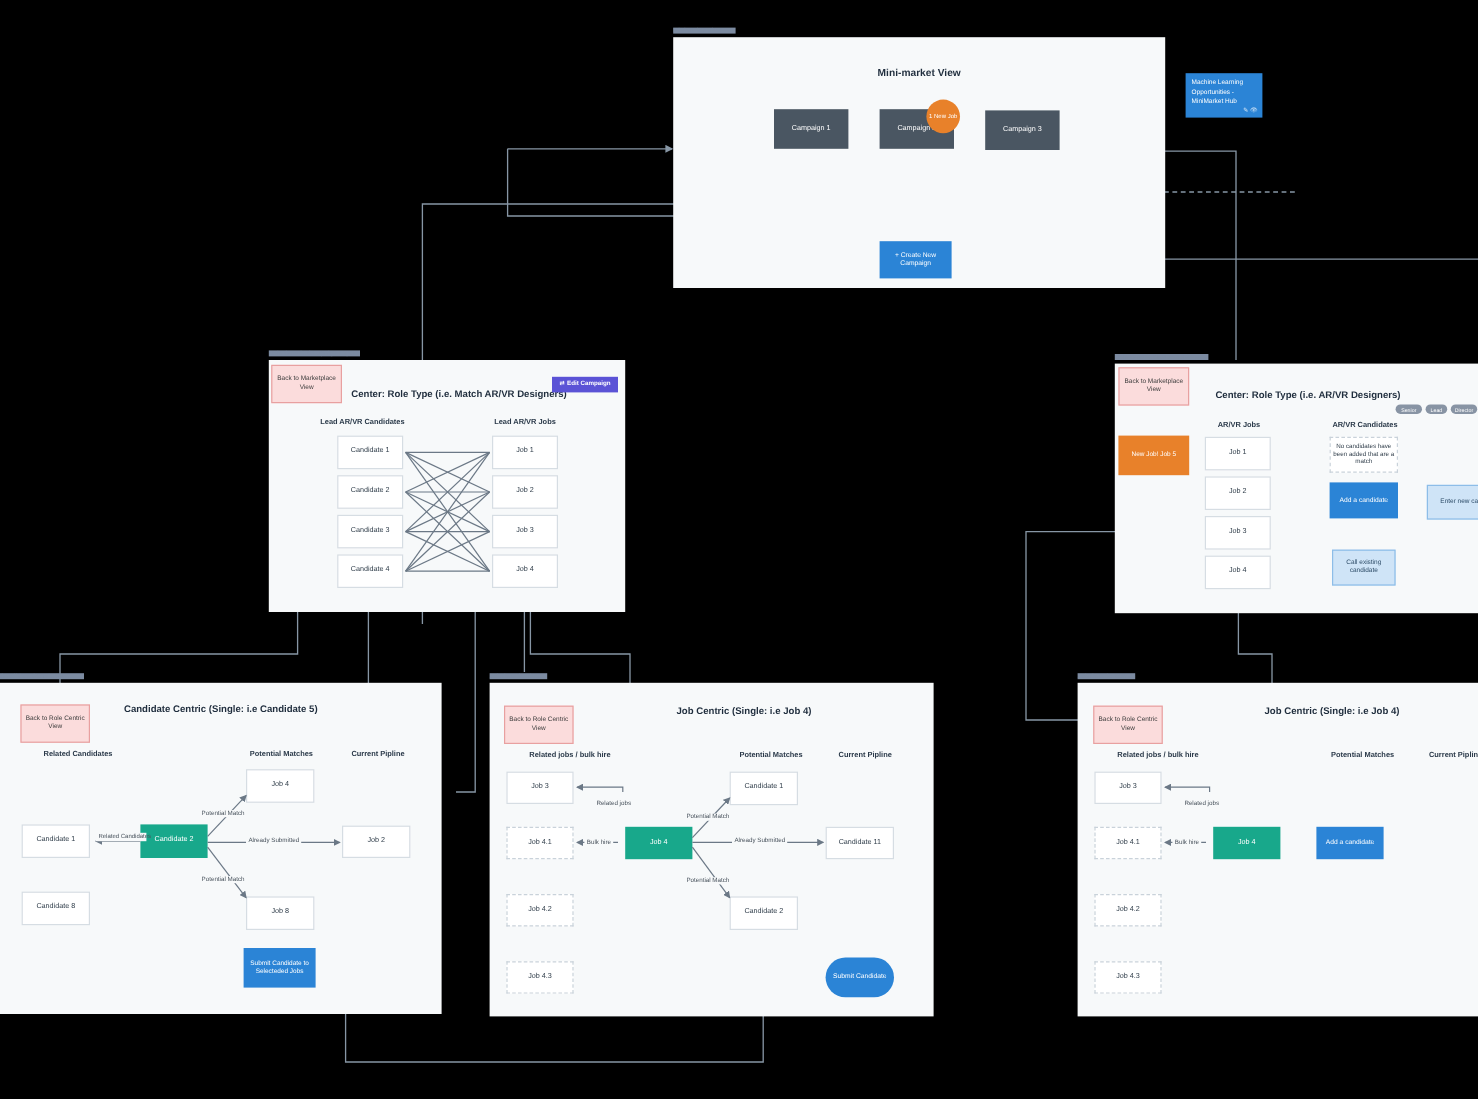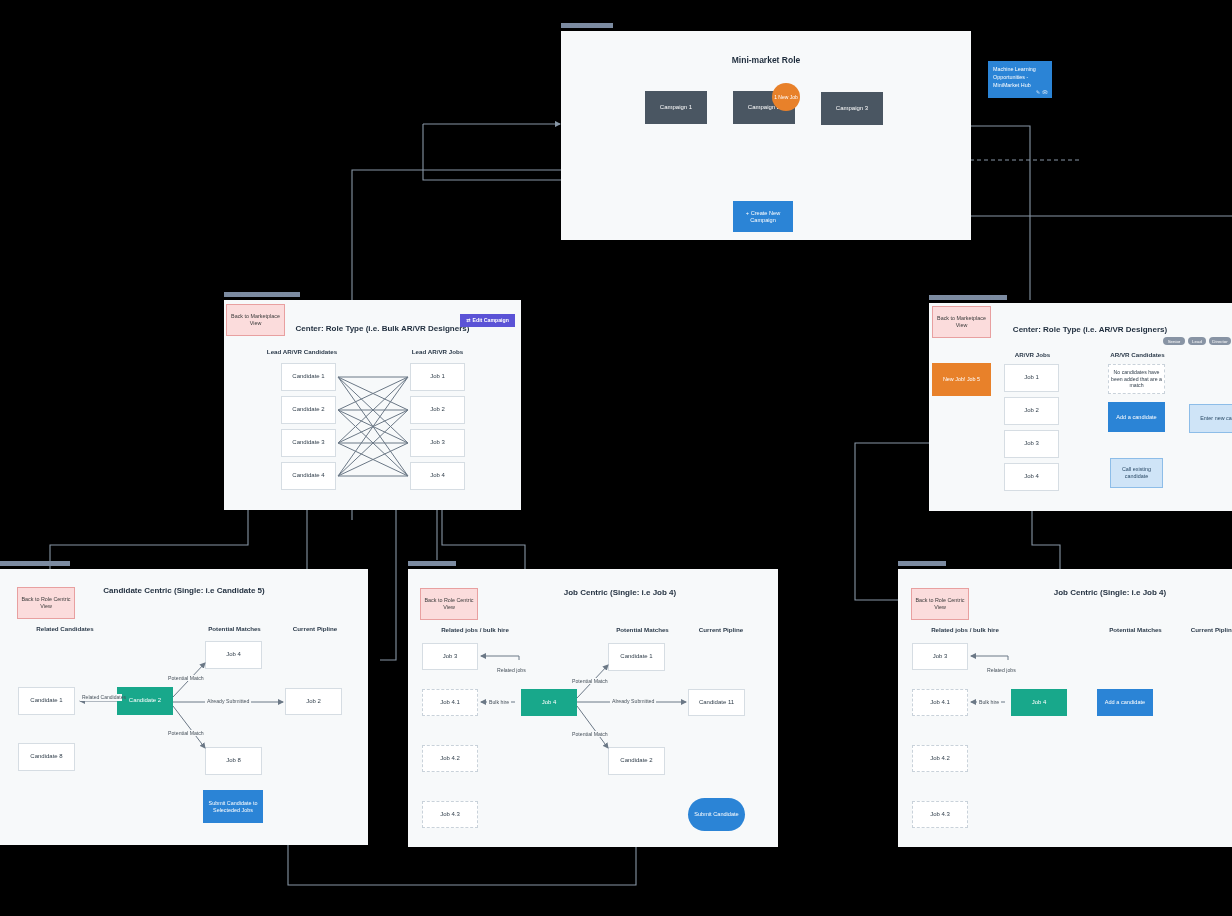--- a/index.html
+++ b/index.html
@@ -80,39 +80,39 @@
     <defs>
       <marker id="ah" markerWidth="6" markerHeight="6" refX="5" refY="3" orient="auto">
         <path d="M0,0 L6,3 L0,6 z" fill="#8796a5"></path>
       </marker>
     </defs>
   </svg>
 
   <div class="frame" style="left:561px;top:31px;width:410px;height:209px;z-index:2">
     <div class="frame-label" style="width:52px">MiniMarket View</div>
   </div>
-  <div class="title" style="left:561px;top:55px;width:410px;font-size:8.5px;z-index:3">Mini-market Role</div>
+  <div class="title" style="left:561px;top:55px;width:410px;font-size:8.5px;z-index:3">Mini-market View</div>
 
   <div class="node slate" style="left:645px;top:91px;width:62px;height:33px;z-index:3">Campaign 1</div>
   <div class="node slate" style="left:733px;top:91px;width:62px;height:33px;z-index:3">Campaign 2</div>
   <div class="circlebadge" style="left:772px;top:83px;width:28px;height:28px;z-index:4">1 New Job</div>
   <div class="node slate" style="left:821px;top:92px;width:62px;height:33px;z-index:3">Campaign 3</div>
 
   <div class="node blue" style="left:733px;top:201px;width:60px;height:31px;z-index:3;font-size:5.6px">+ Create New Campaign</div>
 
   <div class="node sticky" style="left:988px;top:61px;width:64px;height:37px;z-index:3">
     <span>Machine Learning Opportunities - MiniMarket Hub</span>
     <span class="stickyicons">✎ 👁</span>
   </div>
 
   <div class="frame" style="left:224px;top:300px;width:297px;height:210px;z-index:2">
     <div class="frame-label" style="width:76px">Role Centric Campaign Layout</div>
   </div>
   <div class="node pink" style="left:226px;top:304px;width:59px;height:32px;z-index:4;font-size:5.4px">Back to Marketplace View</div>
-  <div class="title" style="left:234px;top:324px;width:297px;font-size:8px;z-index:3">Center: Role Type (i.e. Bulk AR/VR Designers)</div>
+  <div class="title" style="left:234px;top:324px;width:297px;font-size:8px;z-index:3">Center: Role Type (i.e. Match AR/VR Designers)</div>
   <div class="node purple" style="left:460px;top:314px;width:55px;height:13px;z-index:4;font-size:5.2px">
     <span style="margin-right:2px">⇄</span>
     <span>Edit Campaign</span>
   </div>
   <div class="colhead" style="left:247px;top:348px;width:110px;z-index:3">Lead AR/VR Candidates</div>
   <div class="colhead" style="left:385px;top:348px;width:105px;z-index:3">Lead AR/VR Jobs</div>
 
   <div class="node" style="left:281px;top:363px;width:55px;height:28px;z-index:3">Candidate 1</div>
   <div class="node" style="left:281px;top:396px;width:55px;height:28px;z-index:3">Candidate 2</div>
   <div class="node" style="left:281px;top:429px;width:55px;height:28px;z-index:3">Candidate 3</div>

